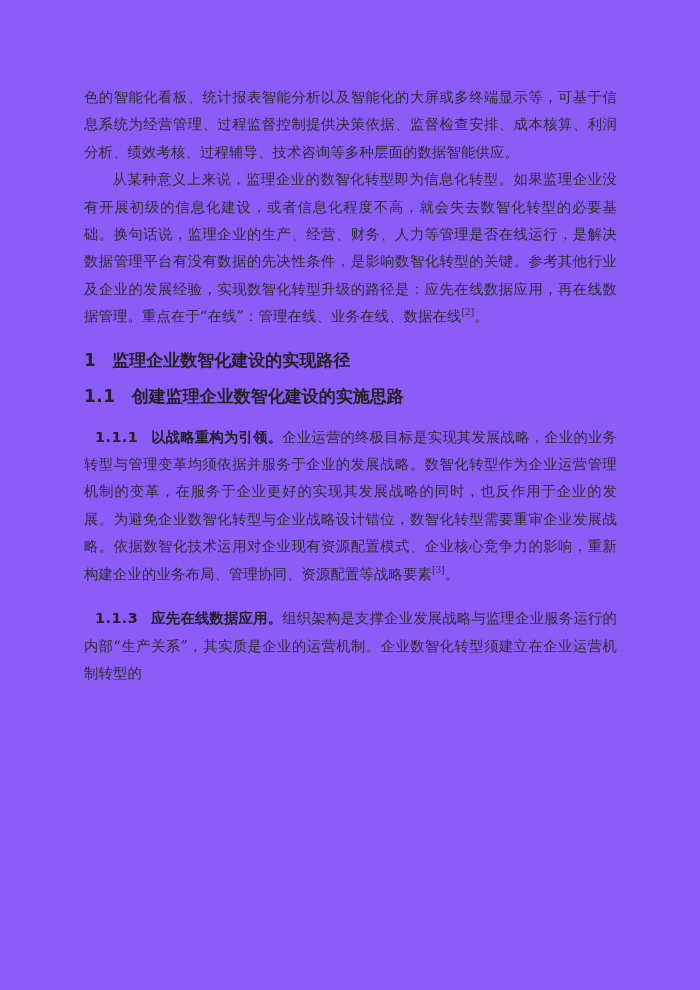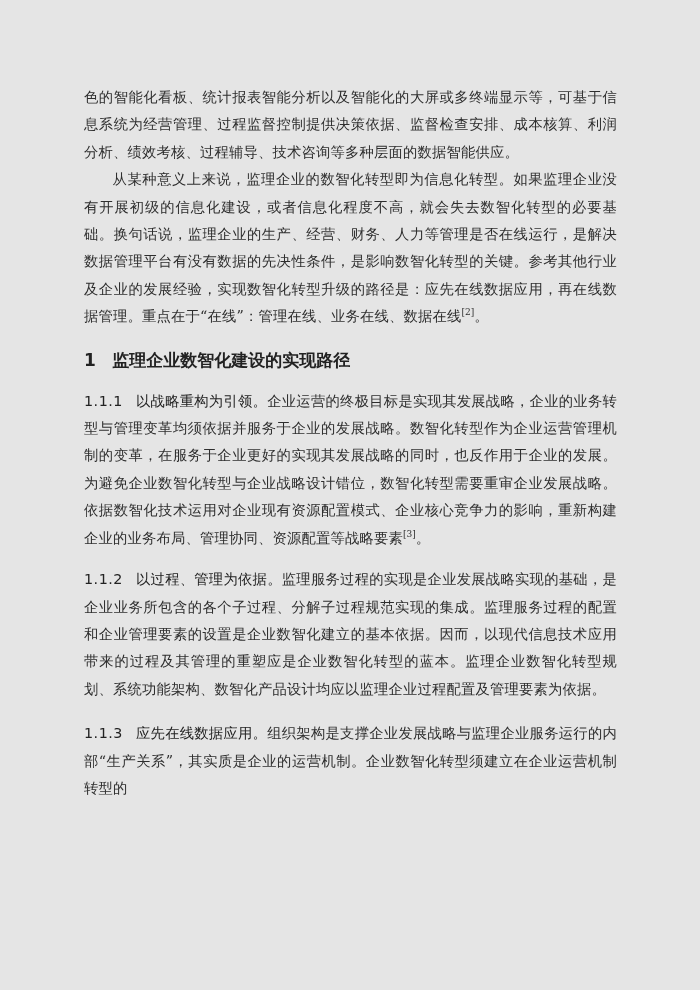--- a/index.html
+++ b/index.html
@@ -9,21 +9,21 @@
   body {
     width: 700px;
     height: 990px;
     background: #fbfbf9;
     overflow: hidden;
   }
   .page {
     position: relative;
     width: 700px;
     height: 990px;
-    background: #e5e5e5;
+    background: #8b5cf6;
     color: #2e2e2e;
   }
   .content {
     position: absolute;
     left: 84px;
     top: 84px;
     width: 533px;
   }
   .para {
     margin: 0;
@@ -64,22 +64,23 @@
     letter-spacing: 0.5px;
   }
   .section {
     margin-top: 14px;
   }
   .section-last {
     margin-top: 17px;
   }
   .run-in {
     font-family: "DejaVu Sans", "Liberation Sans", sans-serif;
-    font-weight: 400;
+    font-weight: 700;
     color: #222;
+    margin-left: 11px;
   }
   .run-in .hnum {
     display: inline-block;
     margin-right: 13px;
     letter-spacing: 0.5px;
   }
 </style>
 </head>
 <body>
 
@@ -92,27 +93,27 @@
 
     <p class="para indent">
       <span>从某种意义上来说，监理企业的数智化转型即为信息化转型。如果监理企业没有开展初级的信息化建设，或者信息化程度不高，就会失去数智化转型的必要基础。换句话说，监理企业的生产、经营、财务、人力等管理是否在线运行，是解决数据管理平台有没有数据的先决性条件，是影响数智化转型的关键。参考其他行业及企业的发展经验，实现数智化转型升级的路径是：应先在线数据应用，再在线数据管理。重点在于“在线”：管理在线、业务在线、数据在线</span><sup>[2]</sup><span>。</span>
     </p>
 
 
     <h2 class="heading heading-1">
       <span class="hnum">1</span><span>监理企业数智化建设的实现路径</span>
     </h2>
 
+    <h3 class="heading heading-2">
+      <span class="hnum">1.1</span><span>创建监理企业数智化建设的实施思路</span>
+    </h3>
 
     <p class="para section">
       <span class="run-in"><span class="hnum">1.1.1</span><span>以战略重构为引领。</span></span><span>企业运营的终极目标是实现其发展战略，企业的业务转型与管理变革均须依据并服务于企业的发展战略。数智化转型作为企业运营管理机制的变革，在服务于企业更好的实现其发展战略的同时，也反作用于企业的发展。为避免企业数智化转型与企业战略设计错位，数智化转型需要重审企业发展战略。依据数智化技术运用对企业现有资源配置模式、企业核心竞争力的影响，重新构建企业的业务布局、管理协同、资源配置等战略要素</span><sup>[3]</sup><span>。</span>
     </p>
 
-    <p class="para section">
-      <span class="run-in"><span class="hnum">1.1.2</span><span>以过程、管理为依据。</span></span><span>监理服务过程的实现是企业发展战略实现的基础，是企业业务所包含的各个子过程、分解子过程规范实现的集成。监理服务过程的配置和企业管理要素的设置是企业数智化建立的基本依据。因而，以现代信息技术应用带来的过程及其管理的重塑应是企业数智化转型的蓝本。监理企业数智化转型规划、系统功能架构、数智化产品设计均应以监理企业过程配置及管理要素为依据。</span>
-    </p>
 
     <p class="para section section-last">
       <span class="run-in"><span class="hnum">1.1.3</span><span>应先在线数据应用。</span></span><span>组织架构是支撑企业发展战略与监理企业服务运行的内部“生产关系”，其实质是企业的运营机制。企业数智化转型须建立在企业运营机制转型的</span>
     </p>
 
   </div>
 </div>
 
 </body></html>

